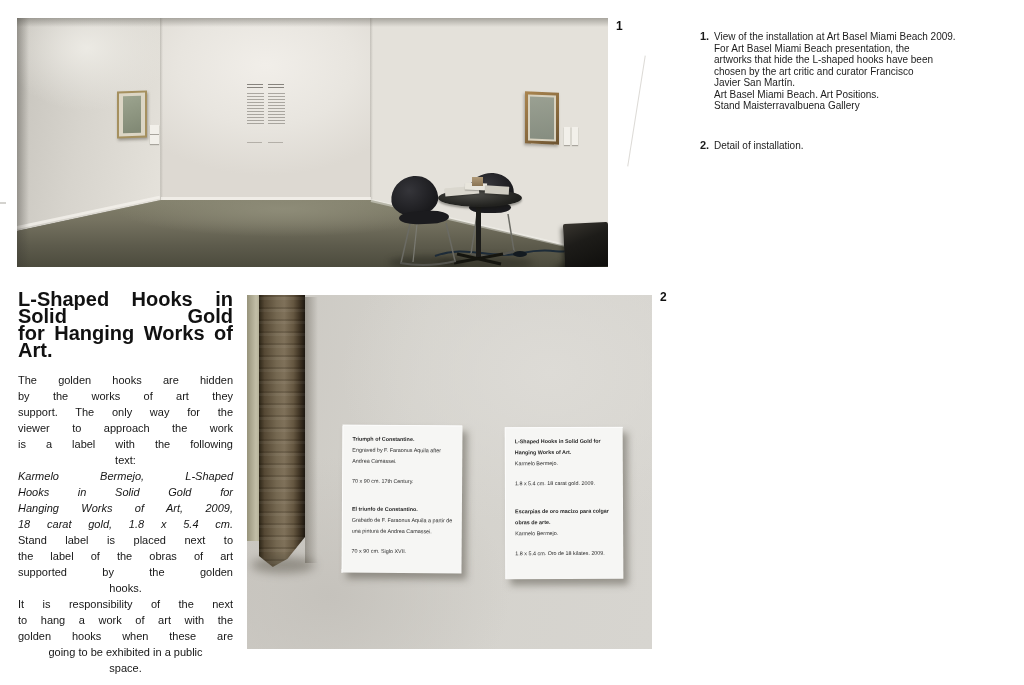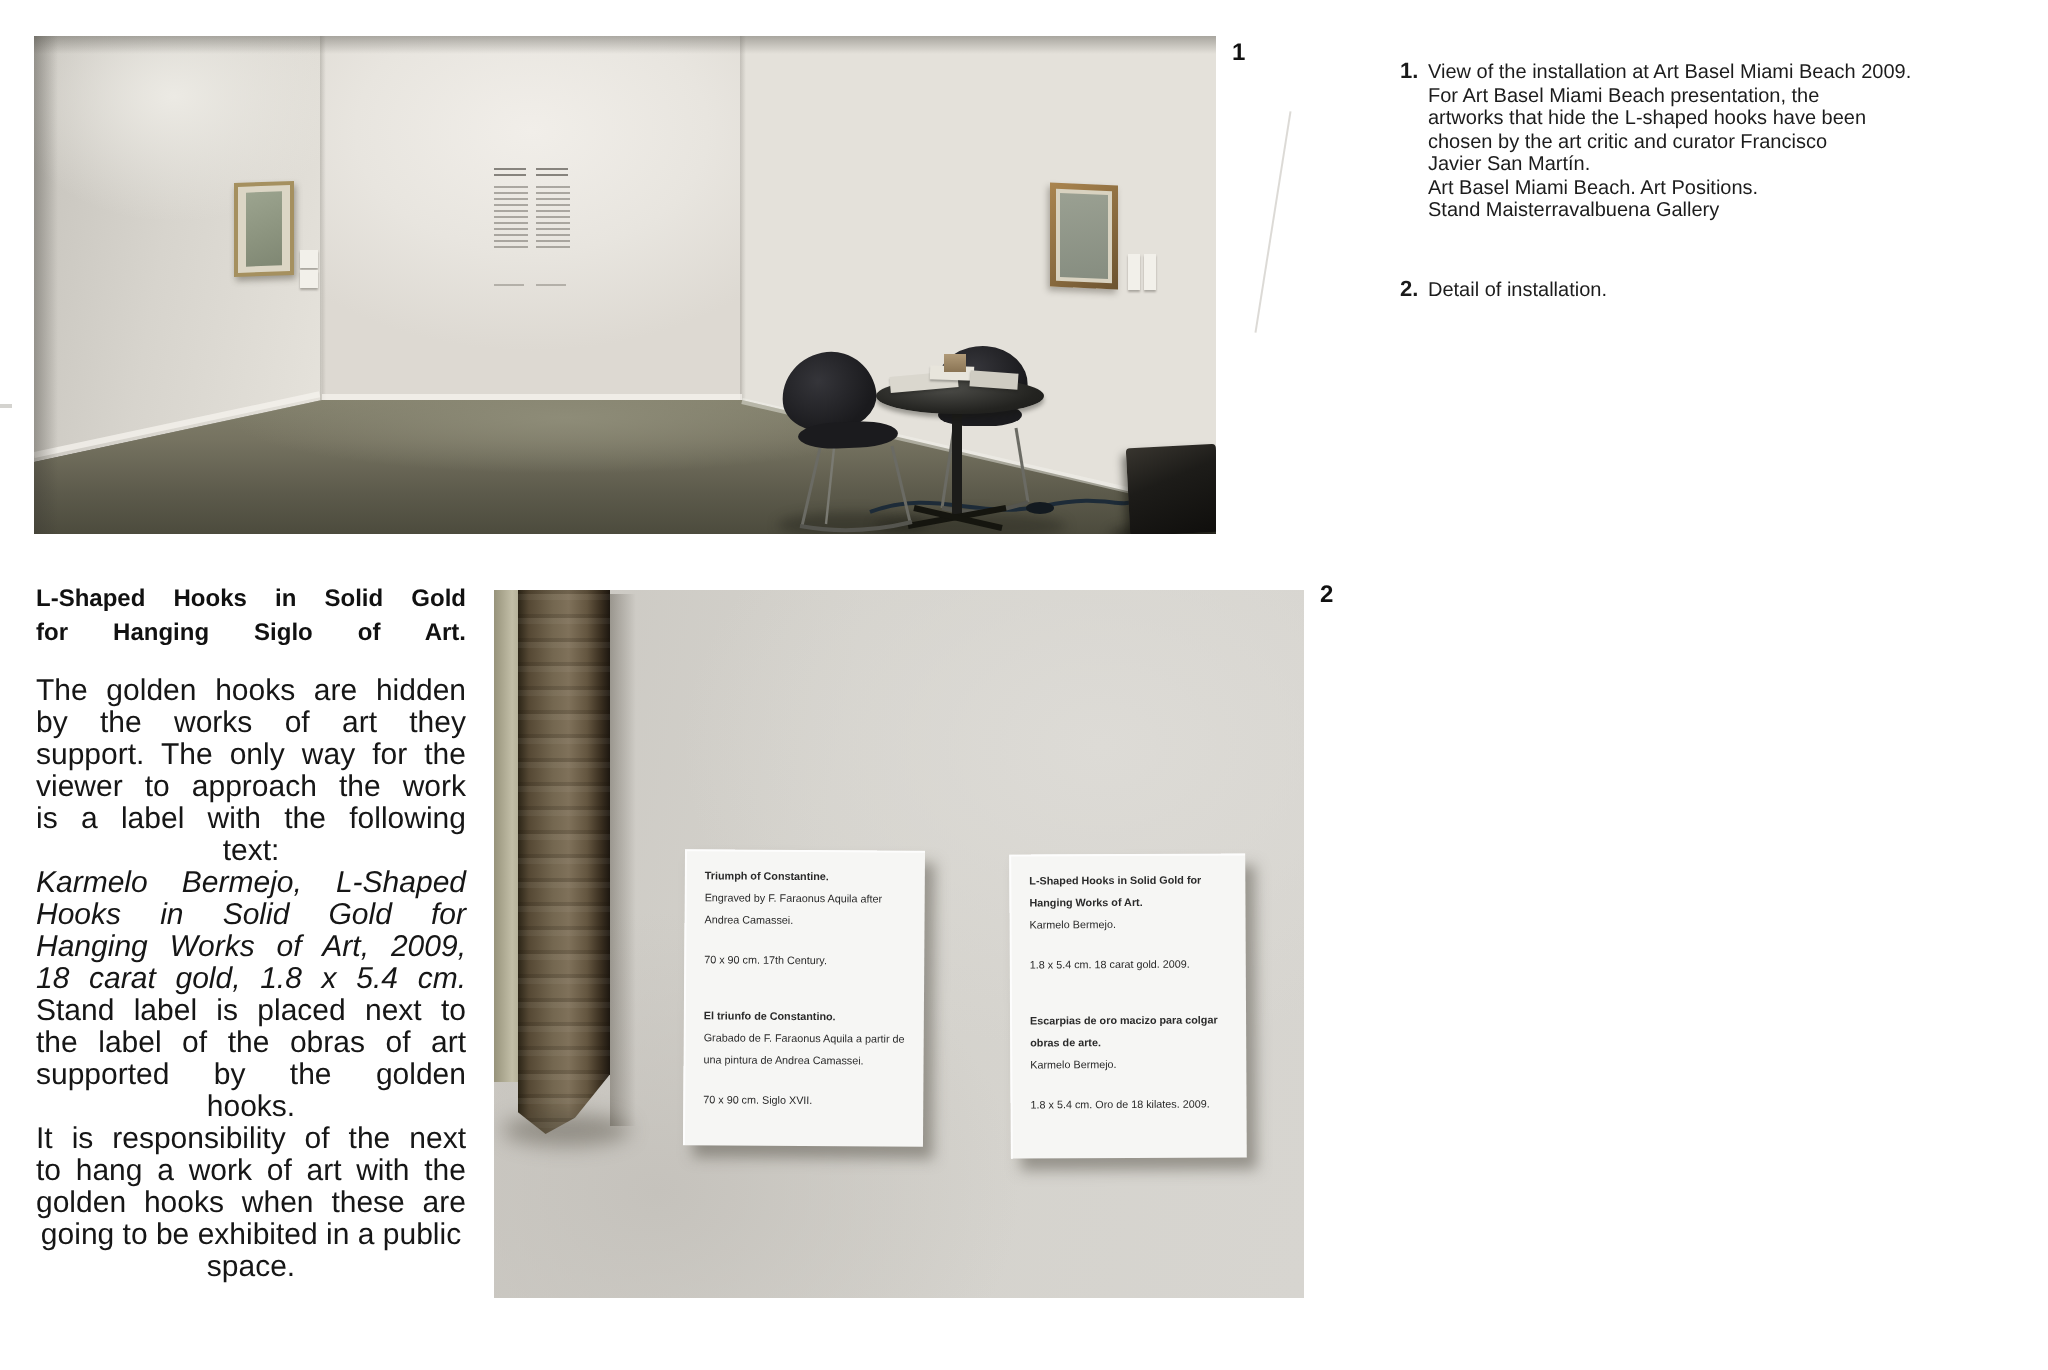--- a/index.html
+++ b/index.html
@@ -16,22 +16,22 @@
   
   .fignum{font-size:12px;font-weight:bold;color:#111;}
 
   
   .caption{display:flex;align-items:flex-start;}
   .cap-marker{font-size:11px;font-weight:bold;width:14px;flex:0 0 14px;line-height:11.5px;}
   .cap-text{font-size:10px;line-height:11.5px;white-space:pre-line;color:#1c1c1c;}
 
   
   .article{width:215px;}
-  .article-title{font-size:12px;font-weight:bold;line-height:17px;color:#111;}
-  .article-body{margin-top:13px;font-size:15px;line-height:16px;color:#161616;}
+  .article-title{font-size:20px;font-weight:bold;line-height:17px;color:#111;}
+  .article-body{margin-top:13px;font-size:11px;line-height:16px;color:#161616;}
 
   
   .photo1{left:17px;top:18px;width:591px;height:249px;overflow:hidden;background:#e4e1da;}
   .p1-leftwall{left:0;top:0;width:146px;height:215px;
     clip-path:polygon(0 0,144px 0,144px 182px,0 213px);
     background:radial-gradient(ellipse 120px 90px at 70px 30px,#eceae4 0%,rgba(236,234,228,0) 70%),
                linear-gradient(100deg,#c6c3bc 0%,#d7d4cd 45%,#e6e3dc 100%);}
   .p1-backwall{left:144px;top:0;width:210px;height:182px;
     background:radial-gradient(ellipse 160px 110px at 50% 26%,#f1eee9 0%,#e8e5df 55%,#ddd9d2 100%);}
   .p1-rightwall{left:354px;top:0;width:237px;height:240px;
@@ -194,21 +194,21 @@
 Stand Maisterravalbuena Gallery</div>
   </div>
   <div class="abs caption" style="left:700px;top:140px;width:265px;">
     <div class="cap-marker">2.</div>
     <div class="cap-text">Detail of installation.</div>
   </div>
 
   <div class="abs article" style="left:18px;top:291px;">
     <div class="article-title">
         <div class="tline just">L-Shaped Hooks in Solid Gold</div>
-        <div class="tline just">for Hanging Siglo of Art.</div>
+        <div class="tline just">for Hanging Works of Art.</div>
       </div>
     <div class="article-body">
         <div class="tline just">The golden hooks are hidden</div>
         <div class="tline just">by the works of art they</div>
         <div class="tline just">support. The only way for the</div>
         <div class="tline just">viewer to approach the work</div>
         <div class="tline just">is a label with the following</div>
         <div class="tline nojust">text:</div>
         <div class="tline just ital">Karmelo Bermejo, L-Shaped</div>
         <div class="tline just ital">Hooks in Solid Gold for</div>

